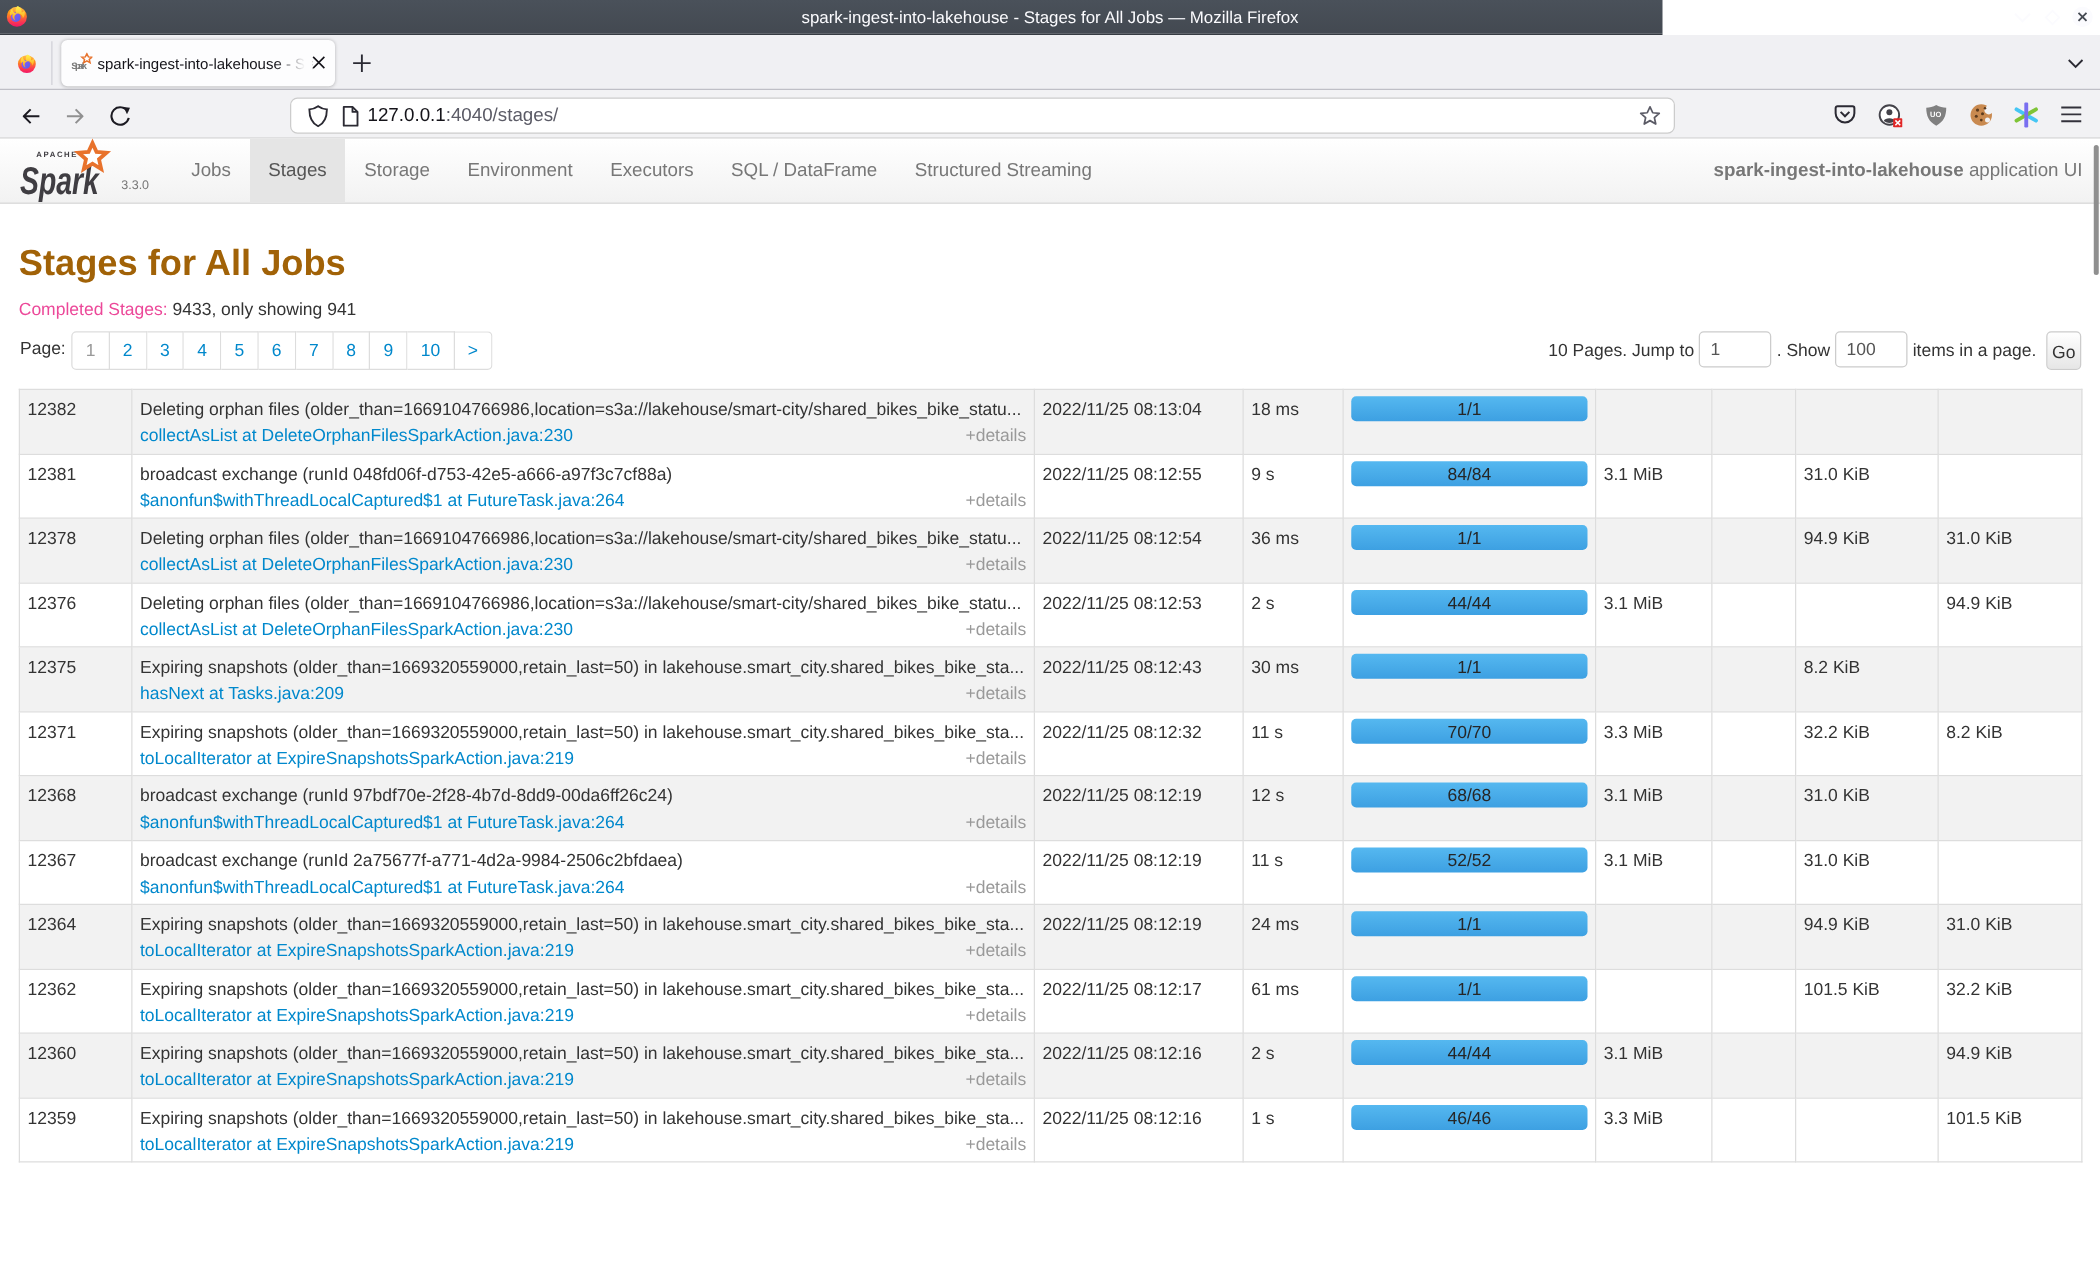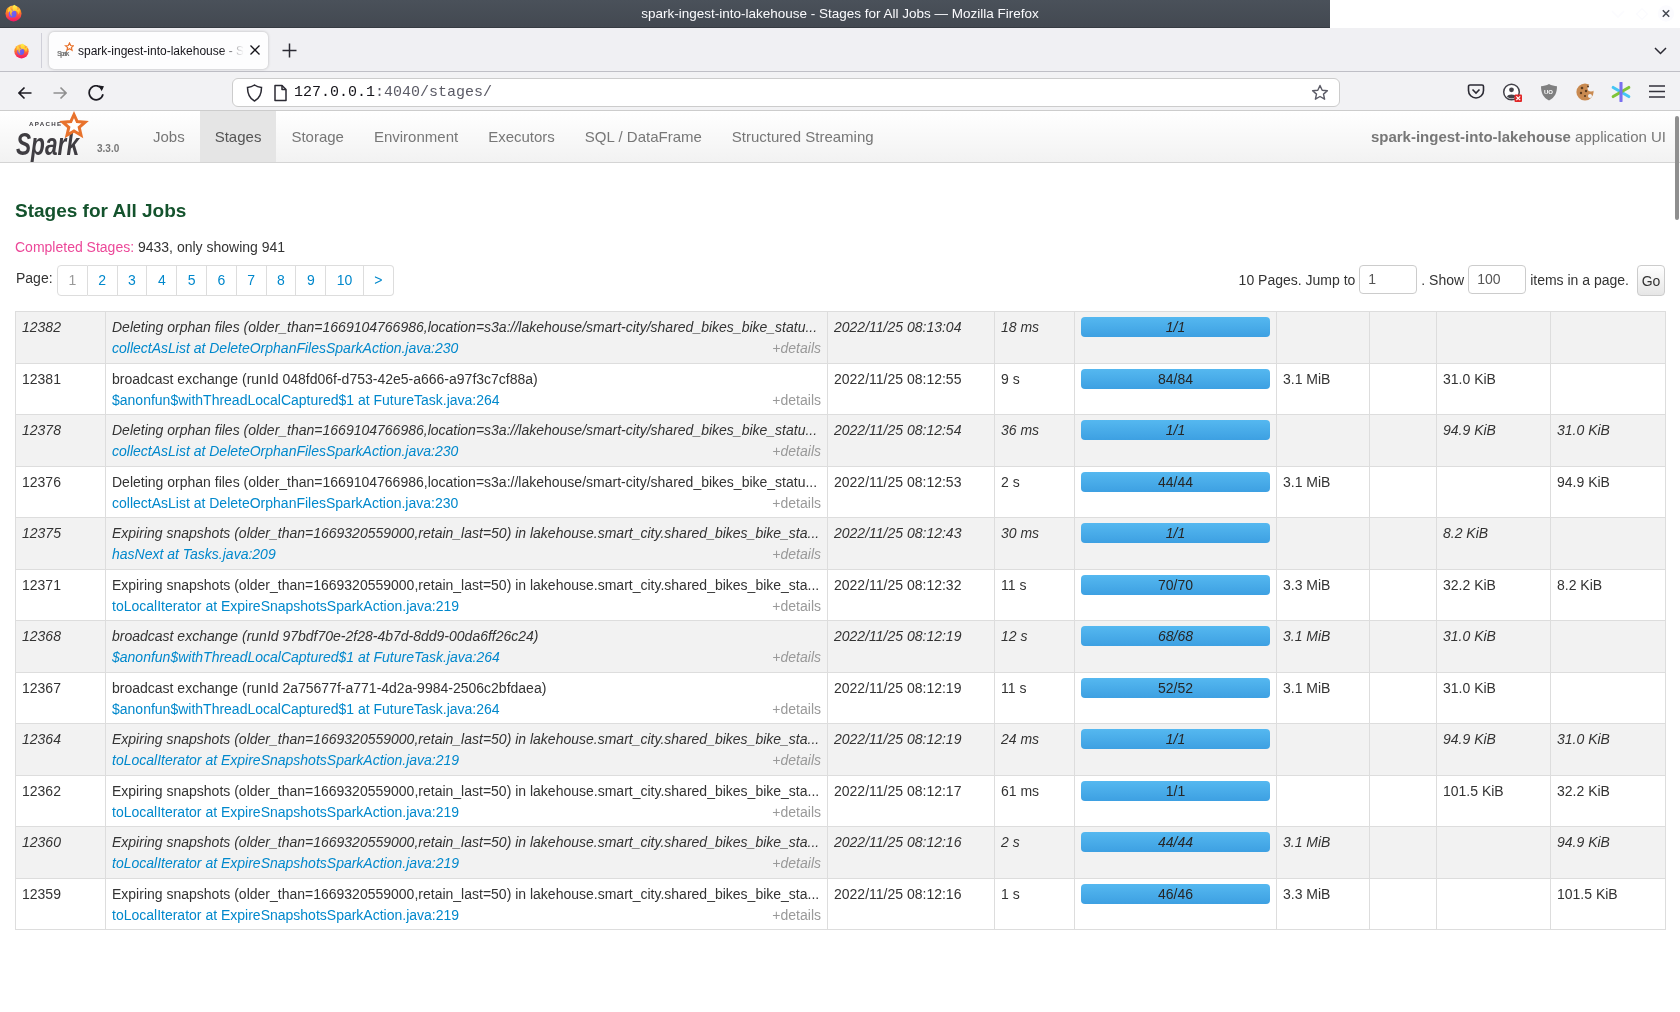--- a/index.html
+++ b/index.html
@@ -29,39 +29,39 @@
 #tabclose { position:absolute; left:198px; top:10px; width:16px; height:16px; }
 #newtab { position:absolute; left:281px; top:14px; width:17px; height:17px; }
 #alltabs { position:absolute; left:1652px; top:14px; width:17px; height:17px; }
 
 #toolbar { position:absolute; top:72px; left:0; width:1680px; height:39px;
   background:#f2f2f4; border-bottom:1px solid #cccccc; }
 .navicon { position:absolute; top:12px; }
 #urlbar { position:absolute; left:232px; top:6px; width:1108px; height:29px;
   background:#fff; border:1px solid #ccc; border-radius:6px; }
 #urltext { position:absolute; left:61px; top:0; height:27px; line-height:27px; font-size:15px;
-  color:#15141a; white-space:nowrap;font-family:Liberation Mono, monospace; }
+  color:#15141a; white-space:nowrap; }
 #urltext .gray { color:#5b5b66; }
 
 
 #page { position:absolute; top:111px; left:0; width:1680px; height:900px; background:#fff; }
 #navbar { position:relative; height:52px; background:linear-gradient(#ffffff,#f2f2f2);
   border-bottom:1px solid #d4d4d4; }
 #brand { position:absolute; left:16px; top:2px; }
-#version { position:absolute; left:97px; top:32px; font-size:10px; font-weight:bold; color:#777;text-align:center; }
+#version { position:absolute; left:97px; top:32px; font-size:10px; font-weight:normal; color:#777;text-align:center; }
 #navlinks { position:absolute; left:138px; top:0; height:51px; }
 #navlinks a { float:left; display:block; padding:0 15px; height:51px; line-height:51px;
   font-size:15px; color:#777; text-decoration:none; }
 #navlinks a.active { background:#e5e5e5; color:#555; }
 #appname { position:absolute; right:14px; top:0; height:51px; line-height:51px;
   font-size:15px; color:#777; }
 #appname b { font-size:15px; }
 
 #content { padding:0 15px; }
-h3.title { margin-top:28px; font-size:19px; line-height:40px; font-weight:bold; color:#14532d; }
+h3.title { margin-top:28px; font-size:29px; line-height:40px; font-weight:bold; color:#a16207; }
 ul.summary { list-style:none; margin-top:6px; }
 ul.summary li { font-size:14px; line-height:21px; color:#333; }
 ul.summary a { color:#ec4899; font-weight:normal; text-decoration:none; }
 h4.collapse { margin-top:11px; font-size:17.5px; line-height:28px; color:#0088cc; font-weight:bold; }
 h4.collapse .arrow { display:inline-block; width:0; height:0; border-left:5px solid transparent;
   border-right:5px solid transparent; border-top:6px solid #333; margin-right:6px; vertical-align:2px; }
 
 #pagerow { position:relative; margin-top:7px; height:31px; }
 #pagelabel { position:absolute; left:1px; top:5px; font-size:14px; color:#333; }
 ul.pagination { position:absolute; left:42px; top:0; list-style:none; display:block; }
@@ -78,21 +78,21 @@
   vertical-align:middle; margin:0 4px; position:relative; top:-2px; }
 #gobtn { display:inline-block; width:28px; height:31px; line-height:29px; text-align:center;
   background:linear-gradient(#ffffff,#e6e6e6); border:1px solid #ccc; border-radius:4px;
   color:#333; font-size:14px; margin-left:8px; vertical-align:top; }
 
 table.stages { margin-top:15px; width:1650px; border-collapse:collapse; table-layout:fixed;
   font-size:14px; color:#333; }
 table.stages th, table.stages td { border:1px solid #ddd; text-align:left; vertical-align:top; }
 table.stages th { padding:5px 6px; line-height:21px; font-weight:bold; background:#fff; }
 table.stages td { padding:5px 6px 3px; line-height:21.25px; }
-table.stages tr.odd td { background:#f2f2f2;font-style:italic; }
+table.stages tr.odd td { background:#f2f2f2; }
 td.desc .l1 { white-space:nowrap; overflow:hidden; }
 td.desc .l2 { position:relative; white-space:nowrap; }
 td.taskc { padding-left:8px; padding-right:8px; }
 td.desc a, td.sid a { color:#0088cc; text-decoration:none; }
 td.desc .det { position:absolute; right:0; top:0; color:#999; }
 .progress { background:linear-gradient(#55b8f0,#3da0e2); height:20px; border-radius:4px;
   text-align:center; line-height:20px; font-size:14px; color:#262626; }
 .arrowdown-h { display:inline-block; width:0; height:0; border-left:4px solid transparent;
   border-right:4px solid transparent; border-top:5px solid #333; margin-left:1px; vertical-align:1.5px; }
 

